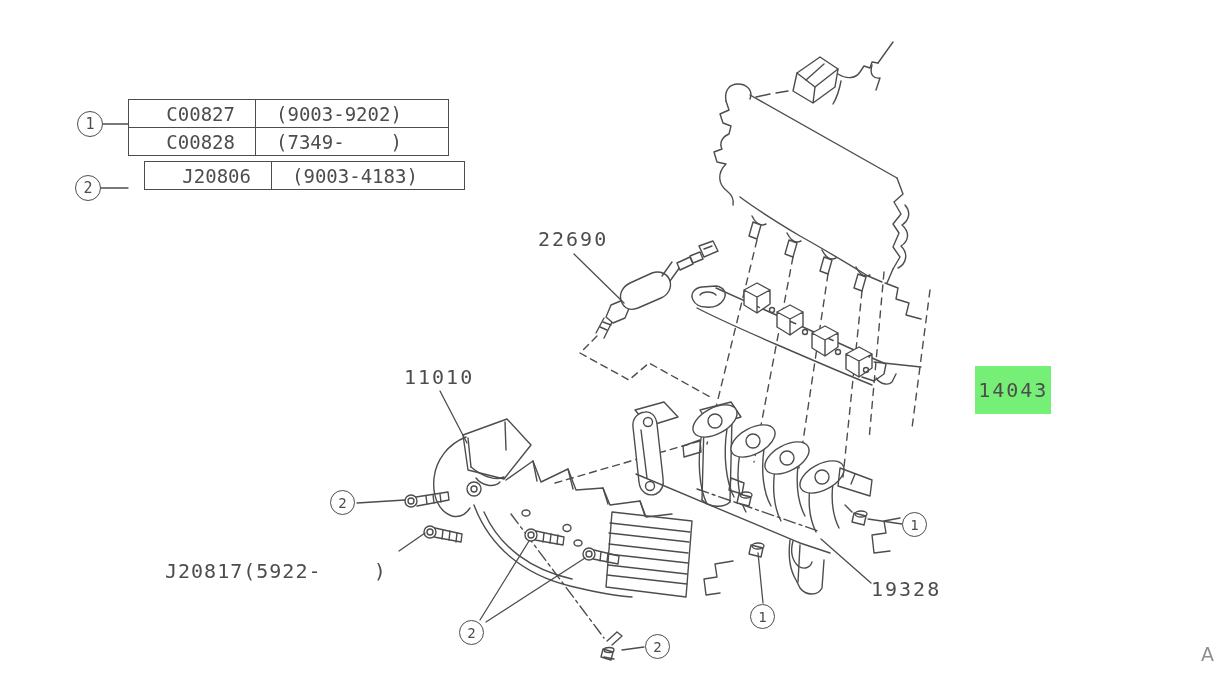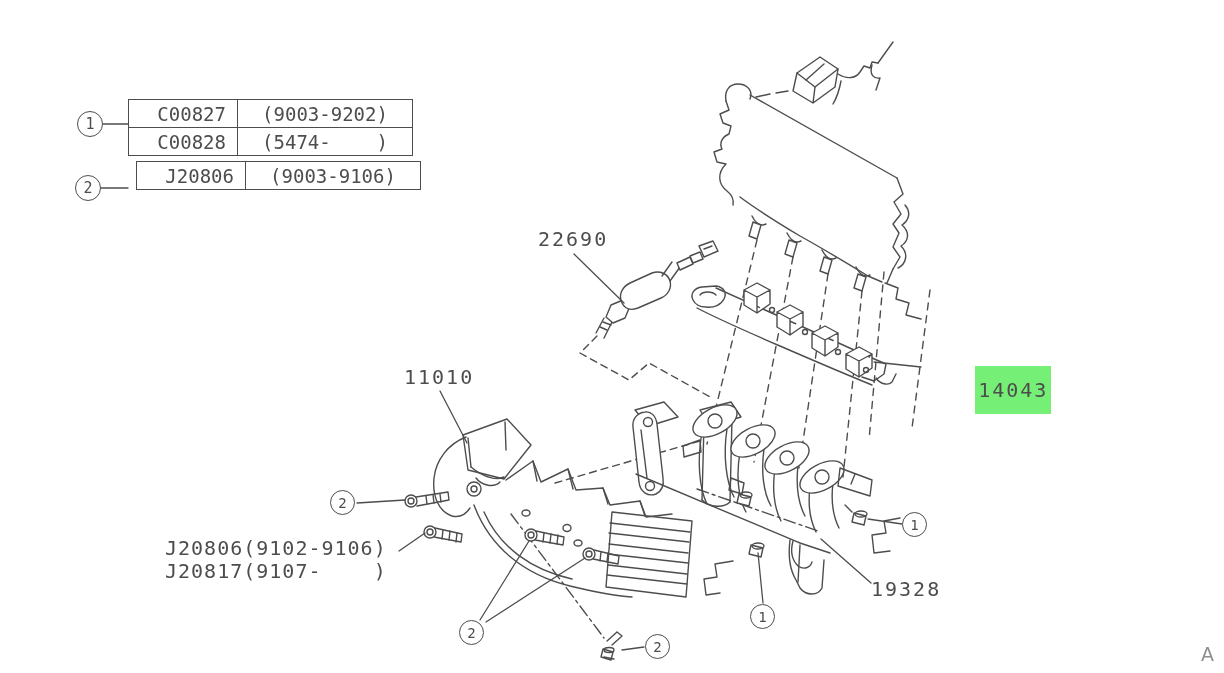--- a/index.html
+++ b/index.html
@@ -17,24 +17,24 @@
   }
   .plabel{position:absolute;font-size:20px;line-height:24px;color:var(--line);
           letter-spacing:2px;white-space:pre;}
   .note{font-size:20px;letter-spacing:1px;}
   .hl{background:var(--highlight);padding:12px 3px;}
   .marker{position:absolute;width:26px;height:26px;border:1.7px solid var(--line);
           border-radius:50%;display:flex;align-items:center;justify-content:center;
           font-size:15px;color:var(--line);box-sizing:border-box;background:#fff;}
   .marker.sm{width:25px;height:25px;font-size:14px;}
   table.ltable{position:absolute;border-collapse:collapse;font-size:19px;color:var(--line);}
-  table.ltable td{border:1.8px solid var(--line);white-space:pre;padding:0 11px;height:27px;
+  table.ltable td{border:1.8px solid var(--line);white-space:pre;padding:0 20px;height:27px;
                   font-family:"DejaVu Sans Mono",monospace;}
   td.code{text-align:right;min-width:86px;}
-  td.range{text-align:center;min-width:152px;}
+  td.range{text-align:left;min-width:152px;}
   .corner-letter{position:absolute;font-size:19px;color:var(--corner-letter);
                  font-family:"DejaVu Sans",sans-serif;}
 </style>
 </head>
 <body>
 
 <div id="canvas">
 
   <svg class="artwork" width="1224" height="673" viewBox="0 0 1224 673" fill="none" stroke="currentColor" stroke-width="1.4" stroke-linecap="round" stroke-linejoin="round">
 
@@ -229,49 +229,48 @@
     <span>1</span>
   </div>
   <table class="ltable" style="left:128px;top:99px">
     <tbody>
         <tr>
       <td class="code">C00827</td>
       <td class="range">(9003-9202)</td>
     </tr>
     <tr>
       <td class="code">C00828</td>
-      <td class="range">(5474-    )</td>
+      <td class="range">(7349-    )</td>
     </tr>
   </tbody>
     </table>
 
   <div class="marker" style="left:75px;top:175px">
     <span>2</span>
   </div>
-  <table class="ltable" style="left:136px;top:161px">
+  <table class="ltable" style="left:144px;top:161px">
     <tbody>
         <tr>
       <td class="code">J20806</td>
-      <td class="range">(9003-9106)</td>
+      <td class="range">(9003-4183)</td>
     </tr>
   </tbody>
     </table>
 
   <div class="plabel" style="left:538px;top:227px">22690</div>
 
   <div class="plabel" style="left:404px;top:365px">11010</div>
 
   <div class="plabel" style="left:919px;top:354px">
     <span class="hl">14043</span>
   </div>
 
   <div class="plabel" style="left:871px;top:577px">19328</div>
 
-  <div class="plabel note" style="left:165px;top:536px">J20806(9102-9106)</div>
-  <div class="plabel note" style="left:165px;top:559px">J20817(9107-    )</div>
+  <div class="plabel note" style="left:165px;top:559px">J20817(5922-    )</div>
 
   <div class="marker sm" style="left:330px;top:490px">
     <span>2</span>
   </div>
   <div class="marker sm" style="left:459px;top:620px">
     <span>2</span>
   </div>
   <div class="marker sm" style="left:645px;top:634px">
     <span>2</span>
   </div>

